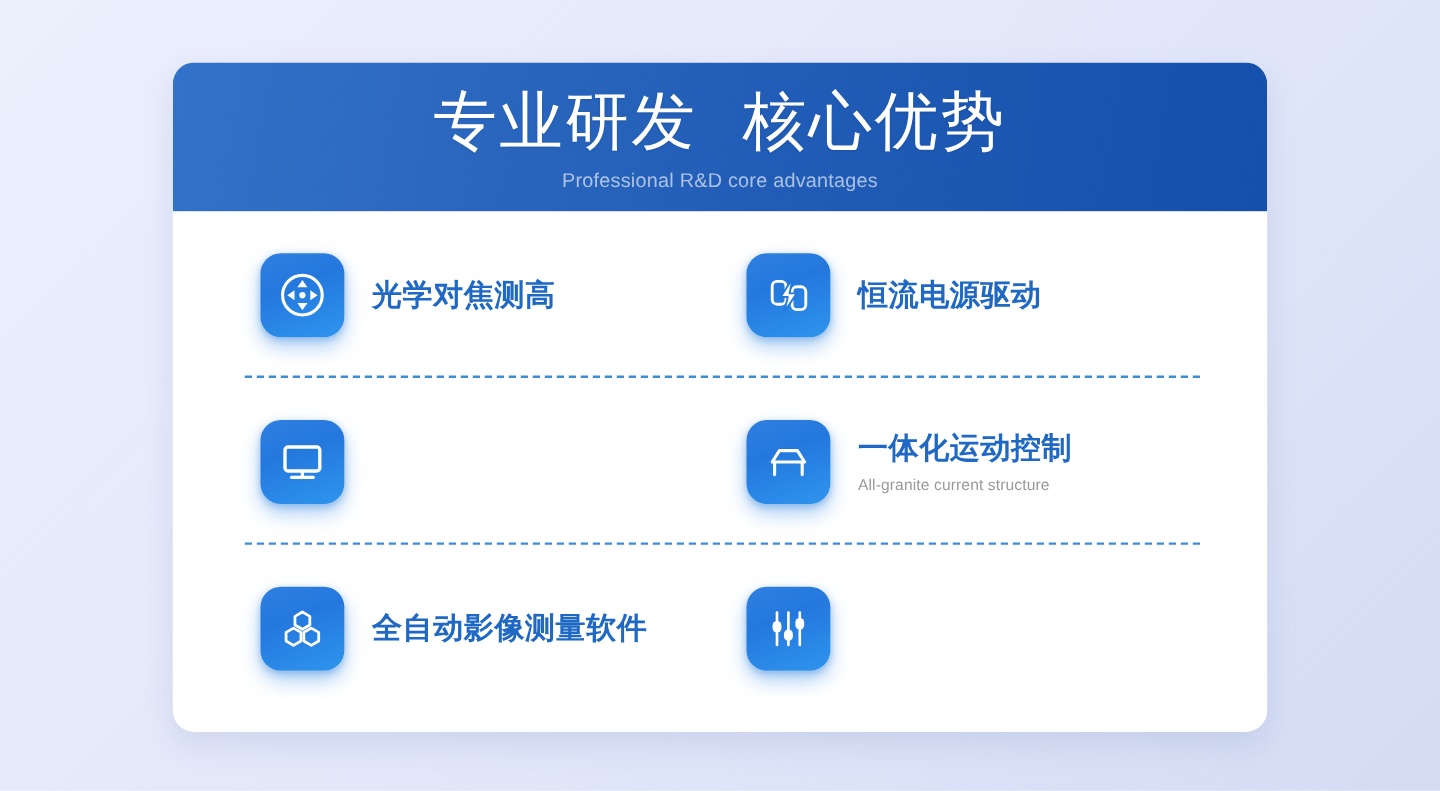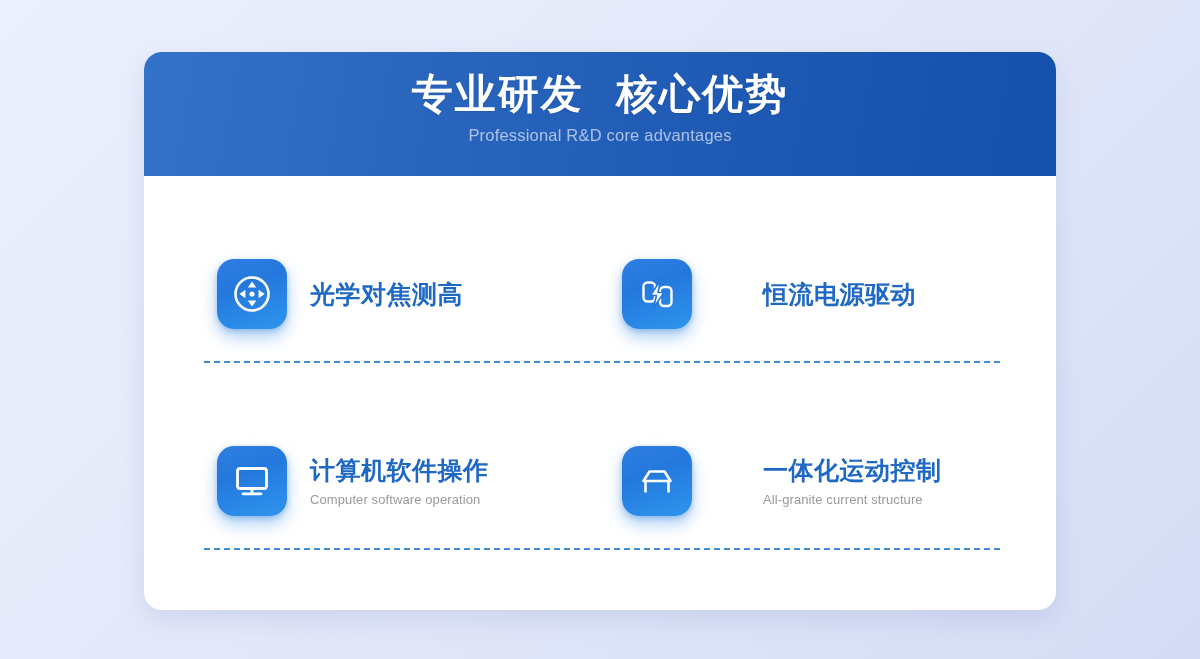--- a/index.html
+++ b/index.html
@@ -36,22 +36,22 @@
     background: linear-gradient(100deg, #3272c8 0%, #2d69c0 22%, #215cb6 55%, #1450ac 100%);
     display: flex;
     flex-direction: column;
     align-items: center;
     justify-content: flex-start;
     padding-top: 16px;
   }
 
   .banner-title {
     font-family: "DejaVu Serif", "Liberation Serif", serif;
-    font-size: 41px;
-    font-weight: 700;
+    font-size: 53px;
+    font-weight: 400;
     color: #ffffff;
     letter-spacing: 2px;
     line-height: 1.28;
     white-space: pre;
     text-shadow: 0 1px 2px rgba(0,0,0,0.10);
   }
 
   .banner-sub {
     margin-top: 6px;
     font-size: 16.5px;
@@ -63,42 +63,41 @@
   
   .body {
     padding: 0;
   }
 
   .feature-row {
     display: flex;
     position: relative;
     height: 139px;
     align-items: center;
-    margin-top: 48px;
   }
 
   .feature-row::after {
     content: "";
     position: absolute;
     left: 60px;
     right: 56px;
     bottom: 0;
     height: 0;
     border-top: 2px dashed #3f8bd8;
   }
   .feature-row.last::after { display: none; }
 
   .feature {
     display: flex;
     align-items: center;
     height: 100%;
   }
 
   .feature.col-a { width: 455px; padding-left: 73px; }
-  .feature.col-b { width: 457px; padding-left: 23px; gap: 48px; }
+  .feature.col-b { width: 457px; padding-left: 23px; }
 
   
   .icon-tile {
     position: relative;
     width: 70px;
     height: 70px;
     flex: 0 0 70px;
     border-radius: 17px;
     background: linear-gradient(160deg, #2f7fe0 0%, #2478dd 38%, #2e95ee 100%);
     display: flex;
@@ -177,24 +176,20 @@
     <div class="feature-row">
 
       <div class="feature col-a">
         <div class="icon-tile">
           <svg width="42" height="42" viewBox="0 0 42 42" fill="none">
             <rect x="6.5" y="8.5" width="29" height="20" rx="2.6" stroke="#ffffff" stroke-width="2.8"></rect>
             <path d="M21 28.5 L21 33" stroke="#ffffff" stroke-width="2.8"></path>
             <path d="M12 33.8 L30 33.8" stroke="#ffffff" stroke-width="2.8" stroke-linecap="round"></path>
           </svg>
         </div>
-        <div class="texts">
-          <div class="title-cn">计算机软件操作</div>
-          <div class="title-en">Computer software operation</div>
-        </div>
       </div>
 
       <div class="feature col-b">
         <div class="icon-tile">
           <svg width="42" height="42" viewBox="0 0 42 42" fill="none">
             <path d="M13.5 11.5 L28.5 11.5 L34.5 21 L7.5 21 Z" stroke="#ffffff" stroke-width="2.6" stroke-linejoin="round"></path>
             <path d="M9.5 21 L9.5 31.5" stroke="#ffffff" stroke-width="2.6" stroke-linecap="round"></path>
             <path d="M32.5 21 L32.5 31.5" stroke="#ffffff" stroke-width="2.6" stroke-linecap="round"></path>
           </svg>
         </div>

